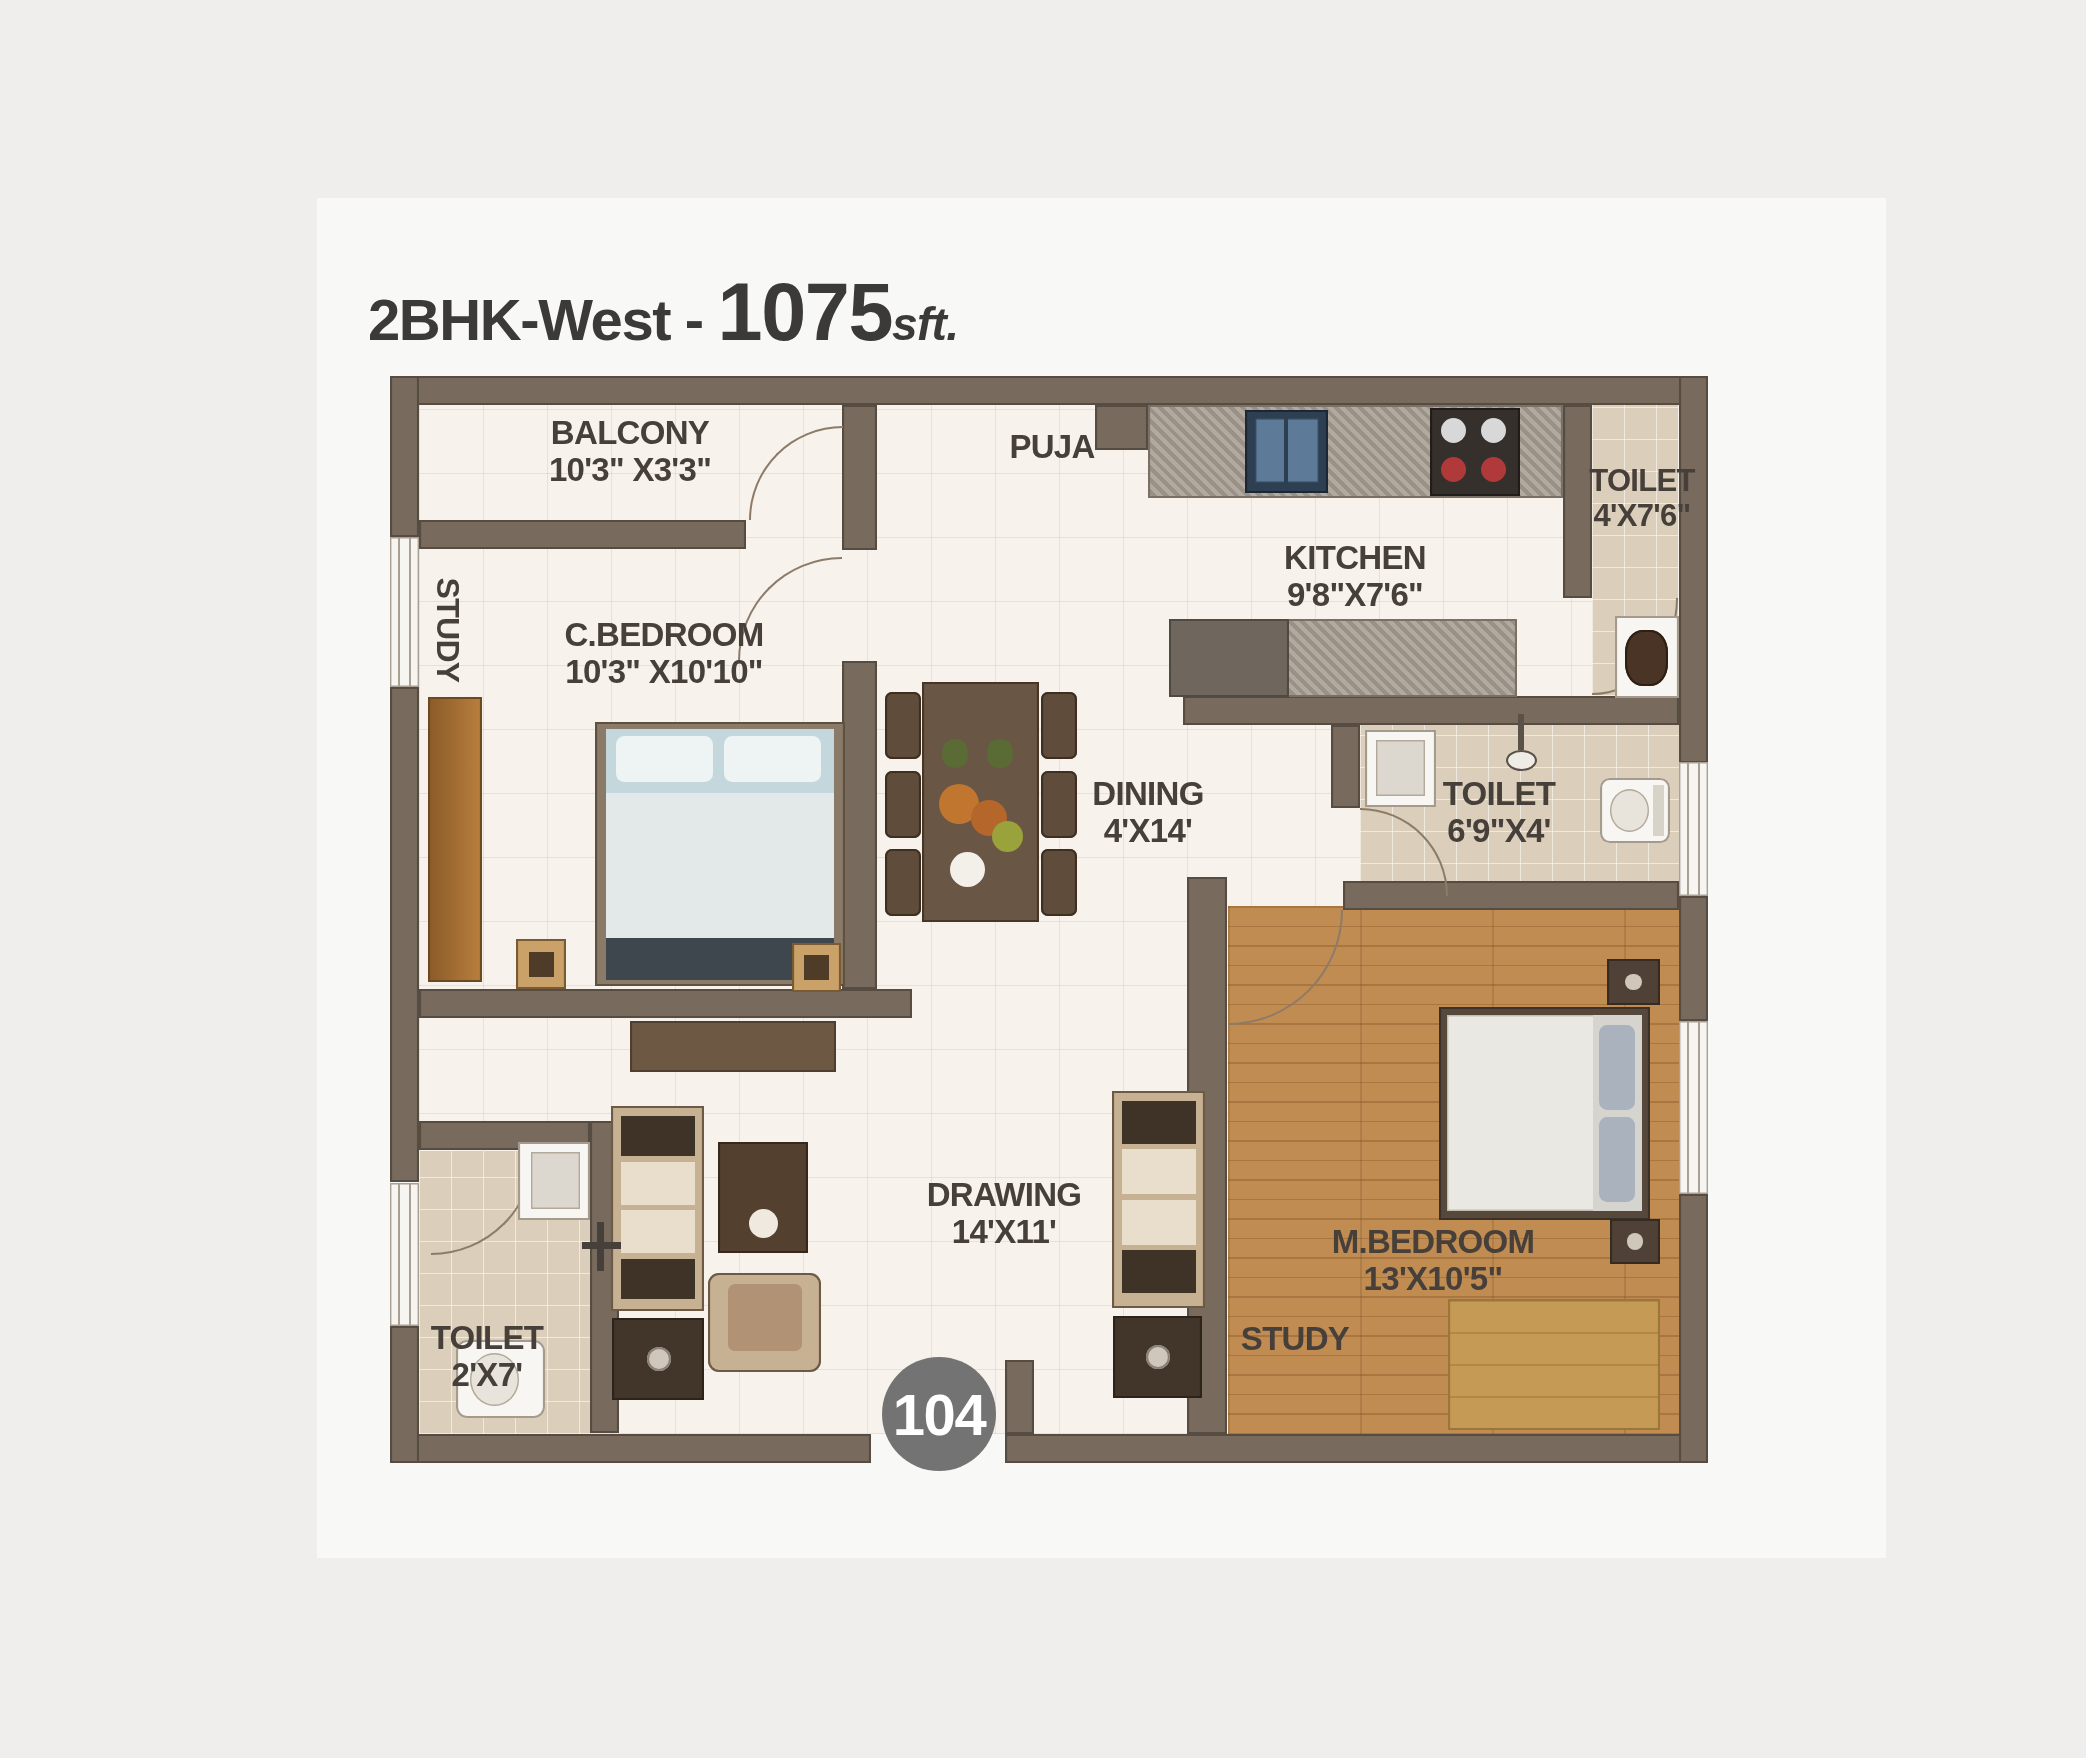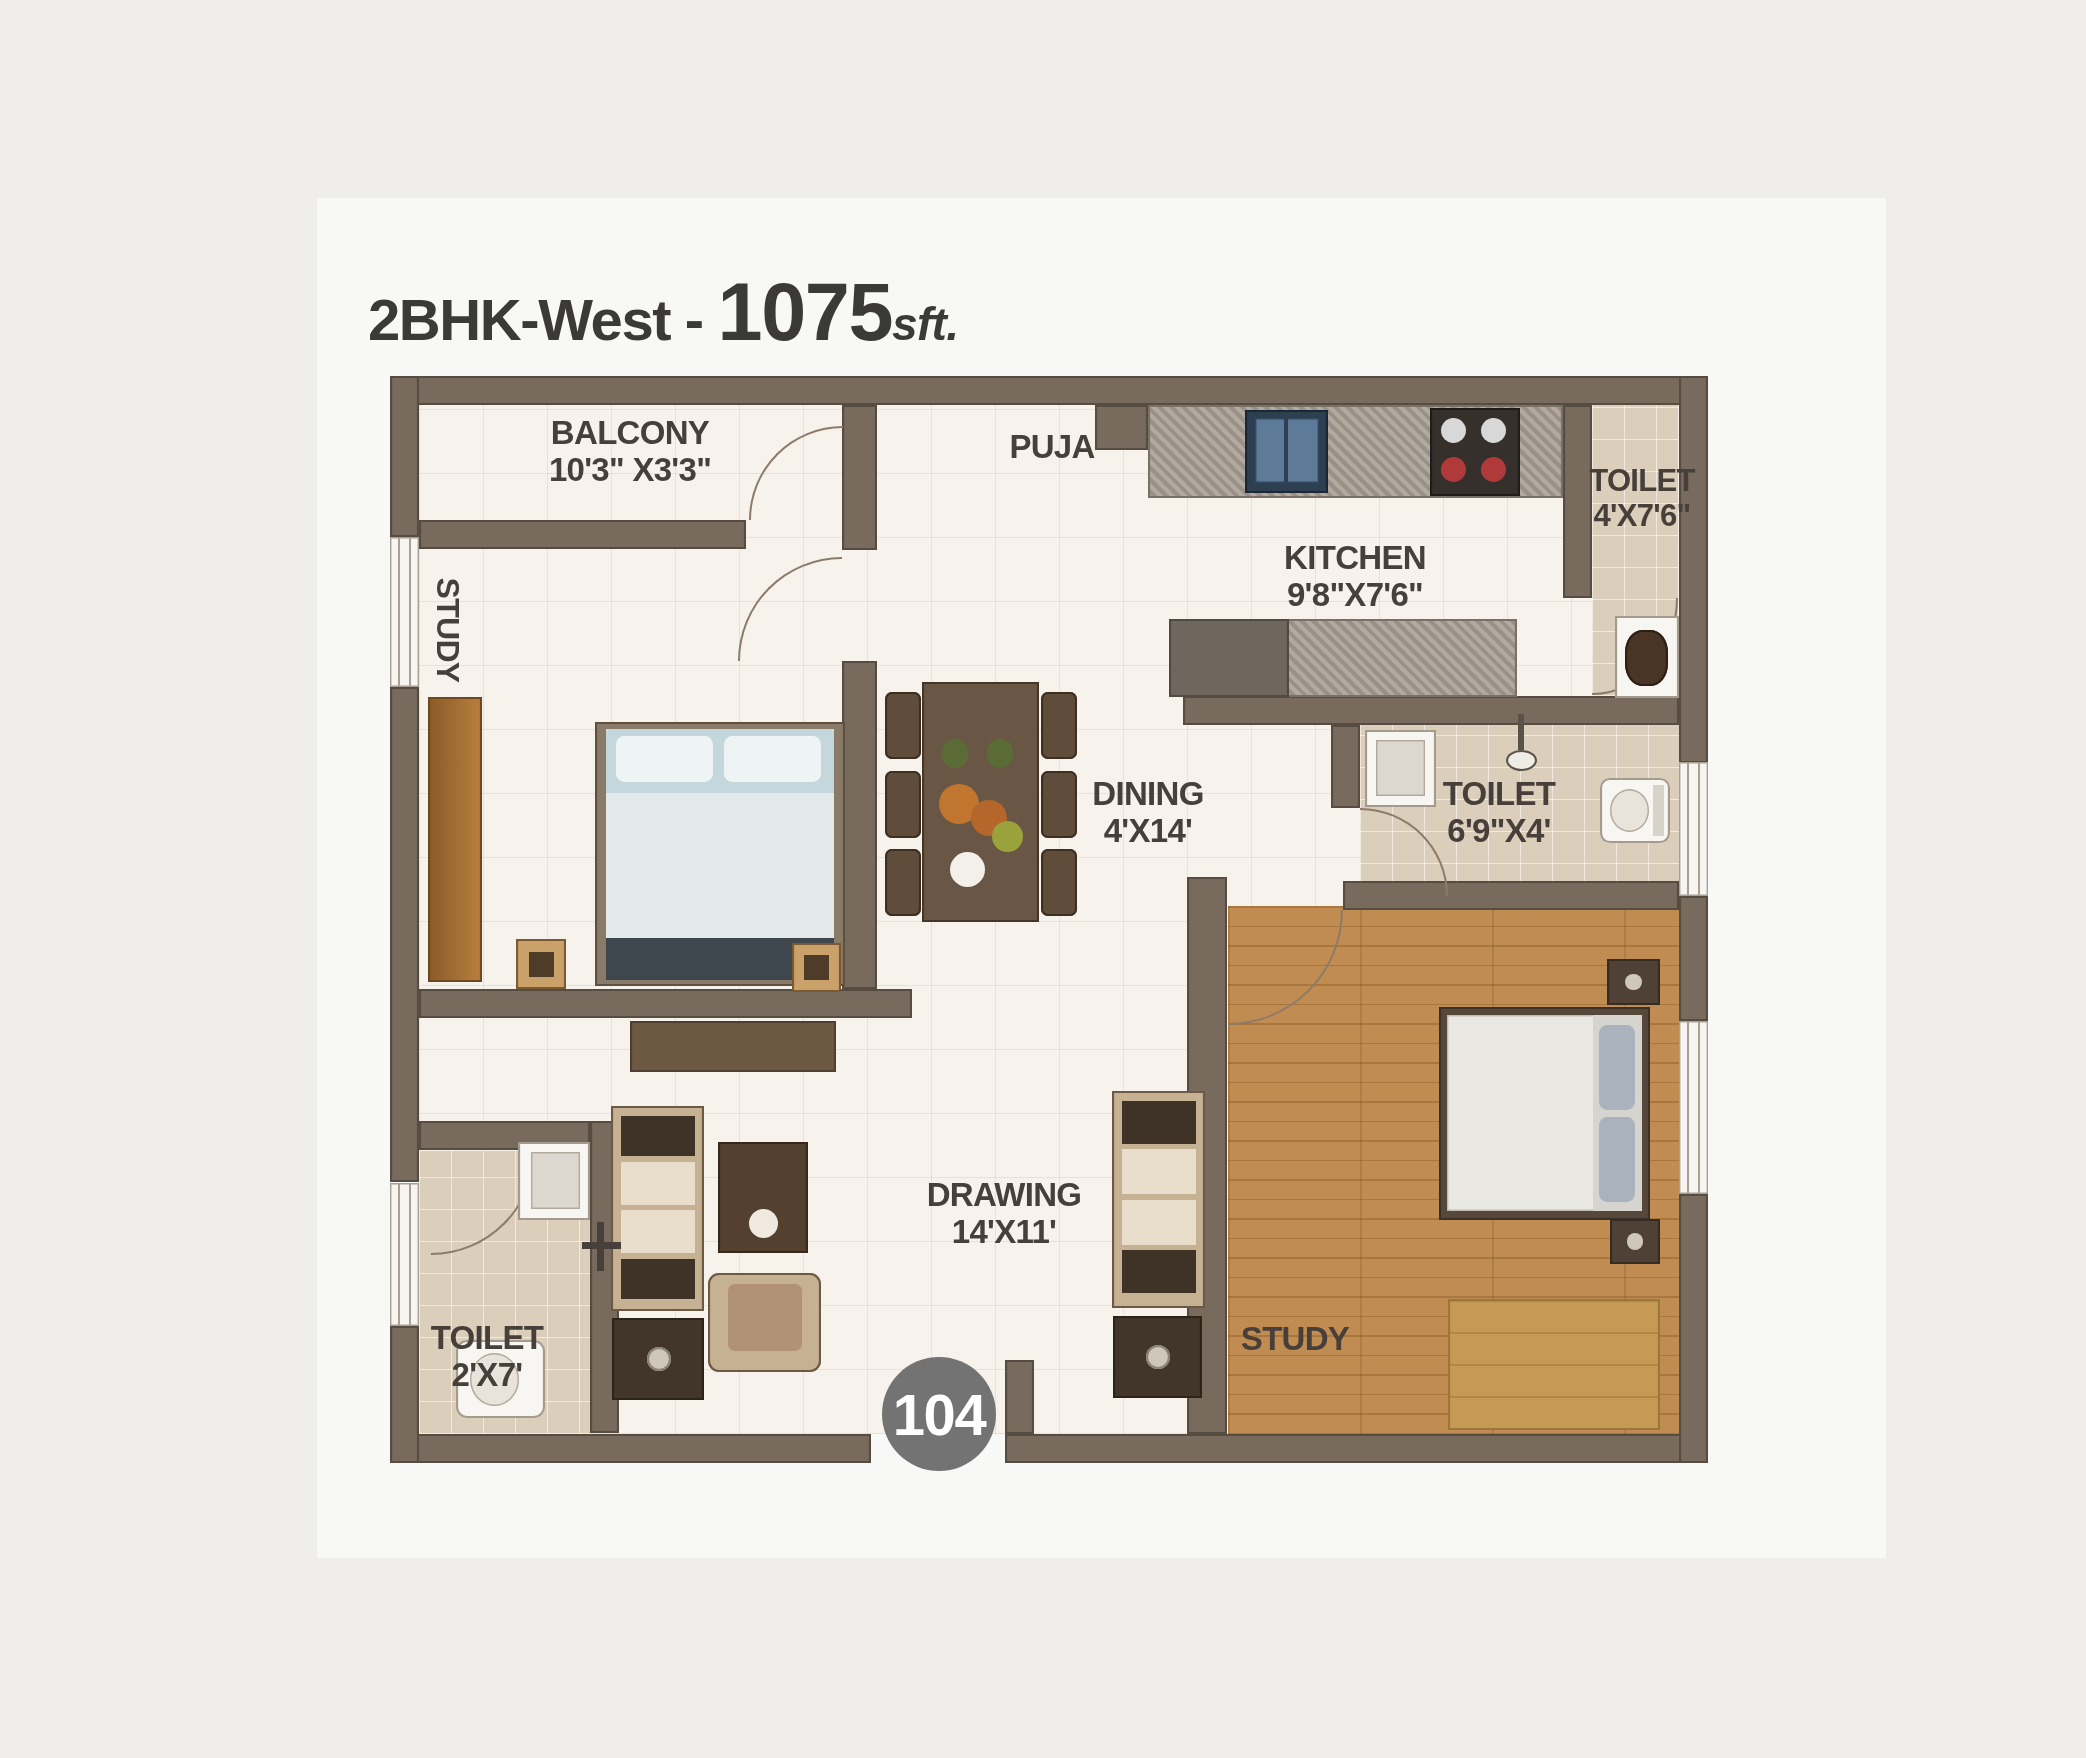--- a/index.html
+++ b/index.html
@@ -218,20 +218,24 @@
   </div>
   <div class="abs" style="left:1448px;top:1299px;width:212px;height:131px;background:#c49a55;box-shadow:inset 0 0 0 2.1px #9a7639;background-image:repeating-linear-gradient(0deg, rgba(122,77,32,.25) 0 2.1px, transparent 2.1px 32px);"></div>
 
   <div class="abs" id="badge">104</div>
 
   <div class="abs lbl" style="left:630px;top:452px;">
     <span class="l1">BALCONY</span>
     <span class="l2">10'3" X3'3"</span>
   </div>
   <div class="abs vlabel" style="left:447px;top:630px;">STUDY</div>
+  <div class="abs lbl" style="left:664px;top:654px;">
+    <span class="l1">C.BEDROOM</span>
+    <span class="l2">10'3" X10'10"</span>
+  </div>
   <div class="abs lbl" style="left:1052px;top:447px;">
     <span class="l1">PUJA</span>
   </div>
   <div class="abs lbl" style="left:1355px;top:577px;">
     <span class="l1">KITCHEN</span>
     <span class="l2">9'8"X7'6"</span>
   </div>
   <div class="abs lbl small" style="left:1642px;top:499px;">
     <span class="l1">TOILET</span>
     <span class="l2">4'X7'6"</span>
@@ -245,18 +249,22 @@
     <span class="l2">4'X14'</span>
   </div>
   <div class="abs lbl" style="left:1004px;top:1214px;">
     <span class="l1">DRAWING</span>
     <span class="l2">14'X11'</span>
   </div>
   <div class="abs lbl" style="left:487px;top:1357px;">
     <span class="l1">TOILET</span>
     <span class="l2">2'X7'</span>
   </div>
+  <div class="abs lbl" style="left:1433px;top:1261px;">
+    <span class="l1">M.BEDROOM</span>
+    <span class="l2">13'X10'5"</span>
+  </div>
   <div class="abs lbl" style="left:1295px;top:1339px;">
     <span class="l1">STUDY</span>
   </div>
 
 </div>
 
 
 </body></html>

